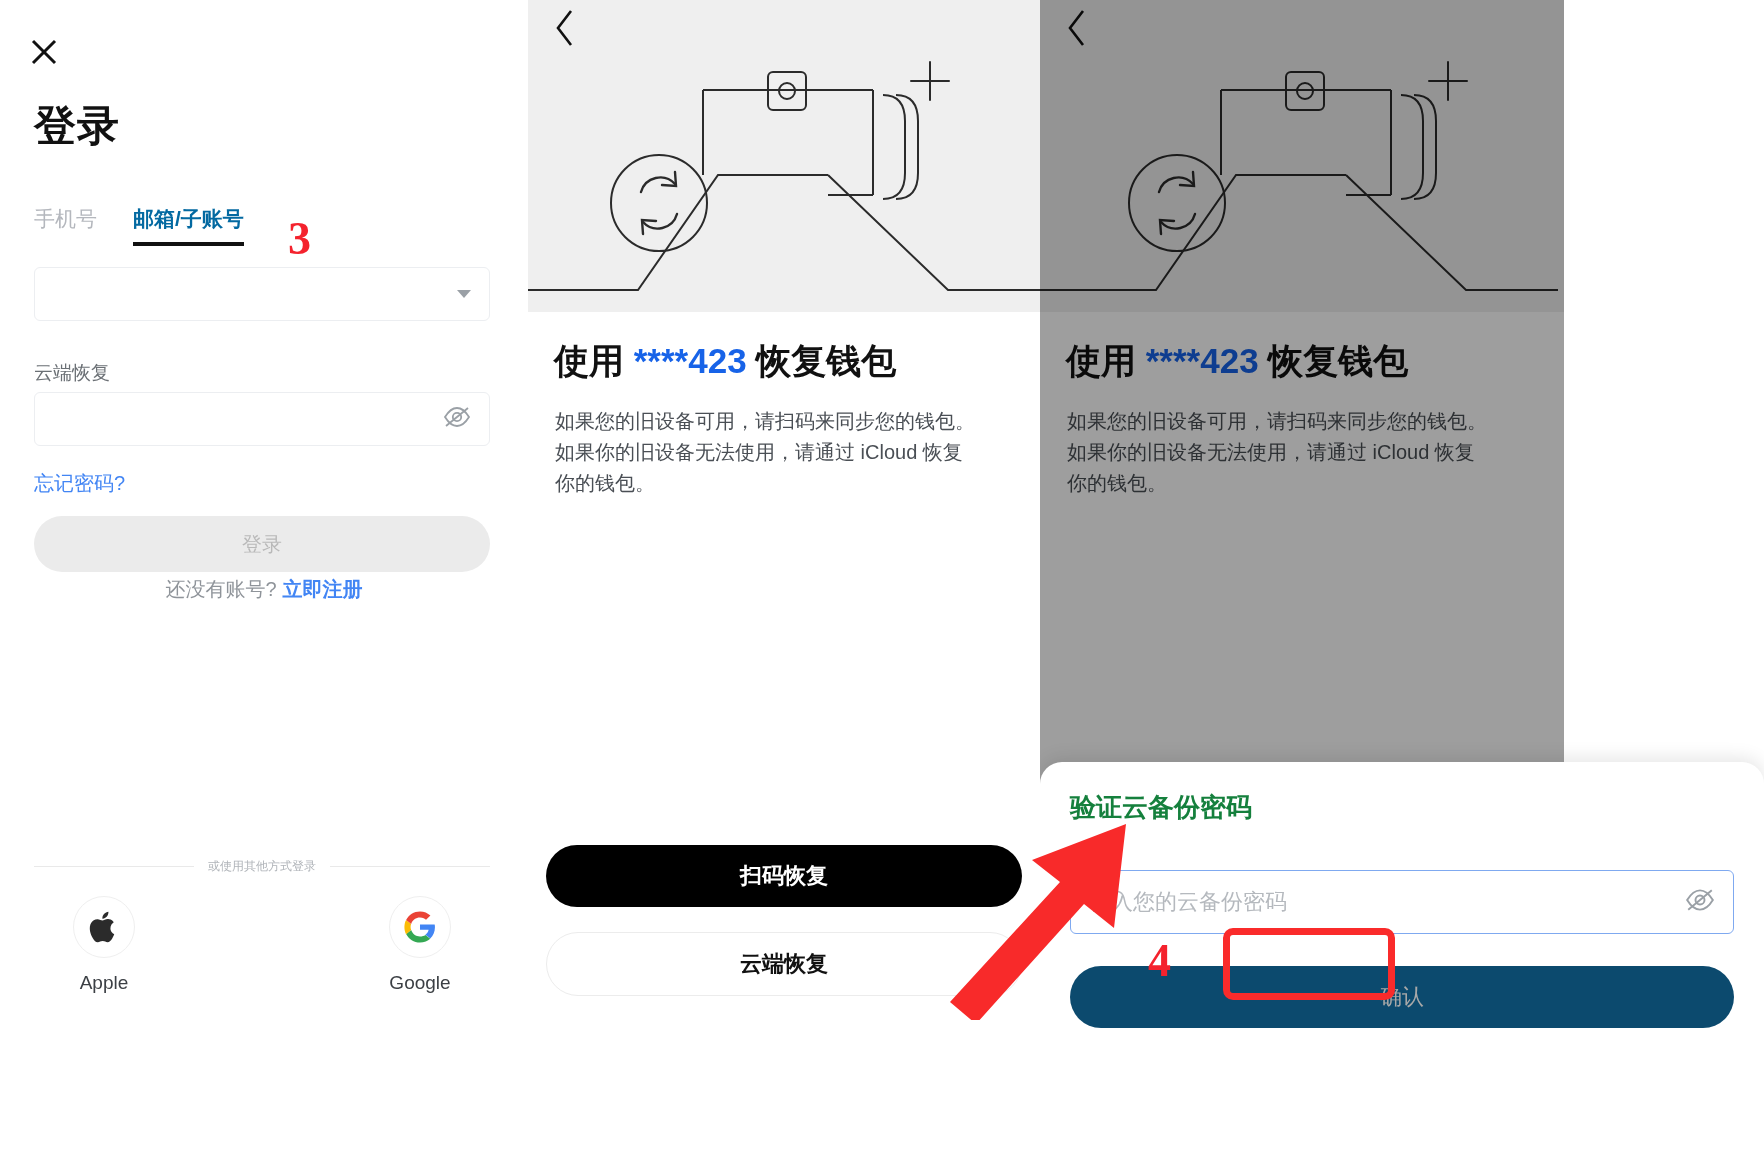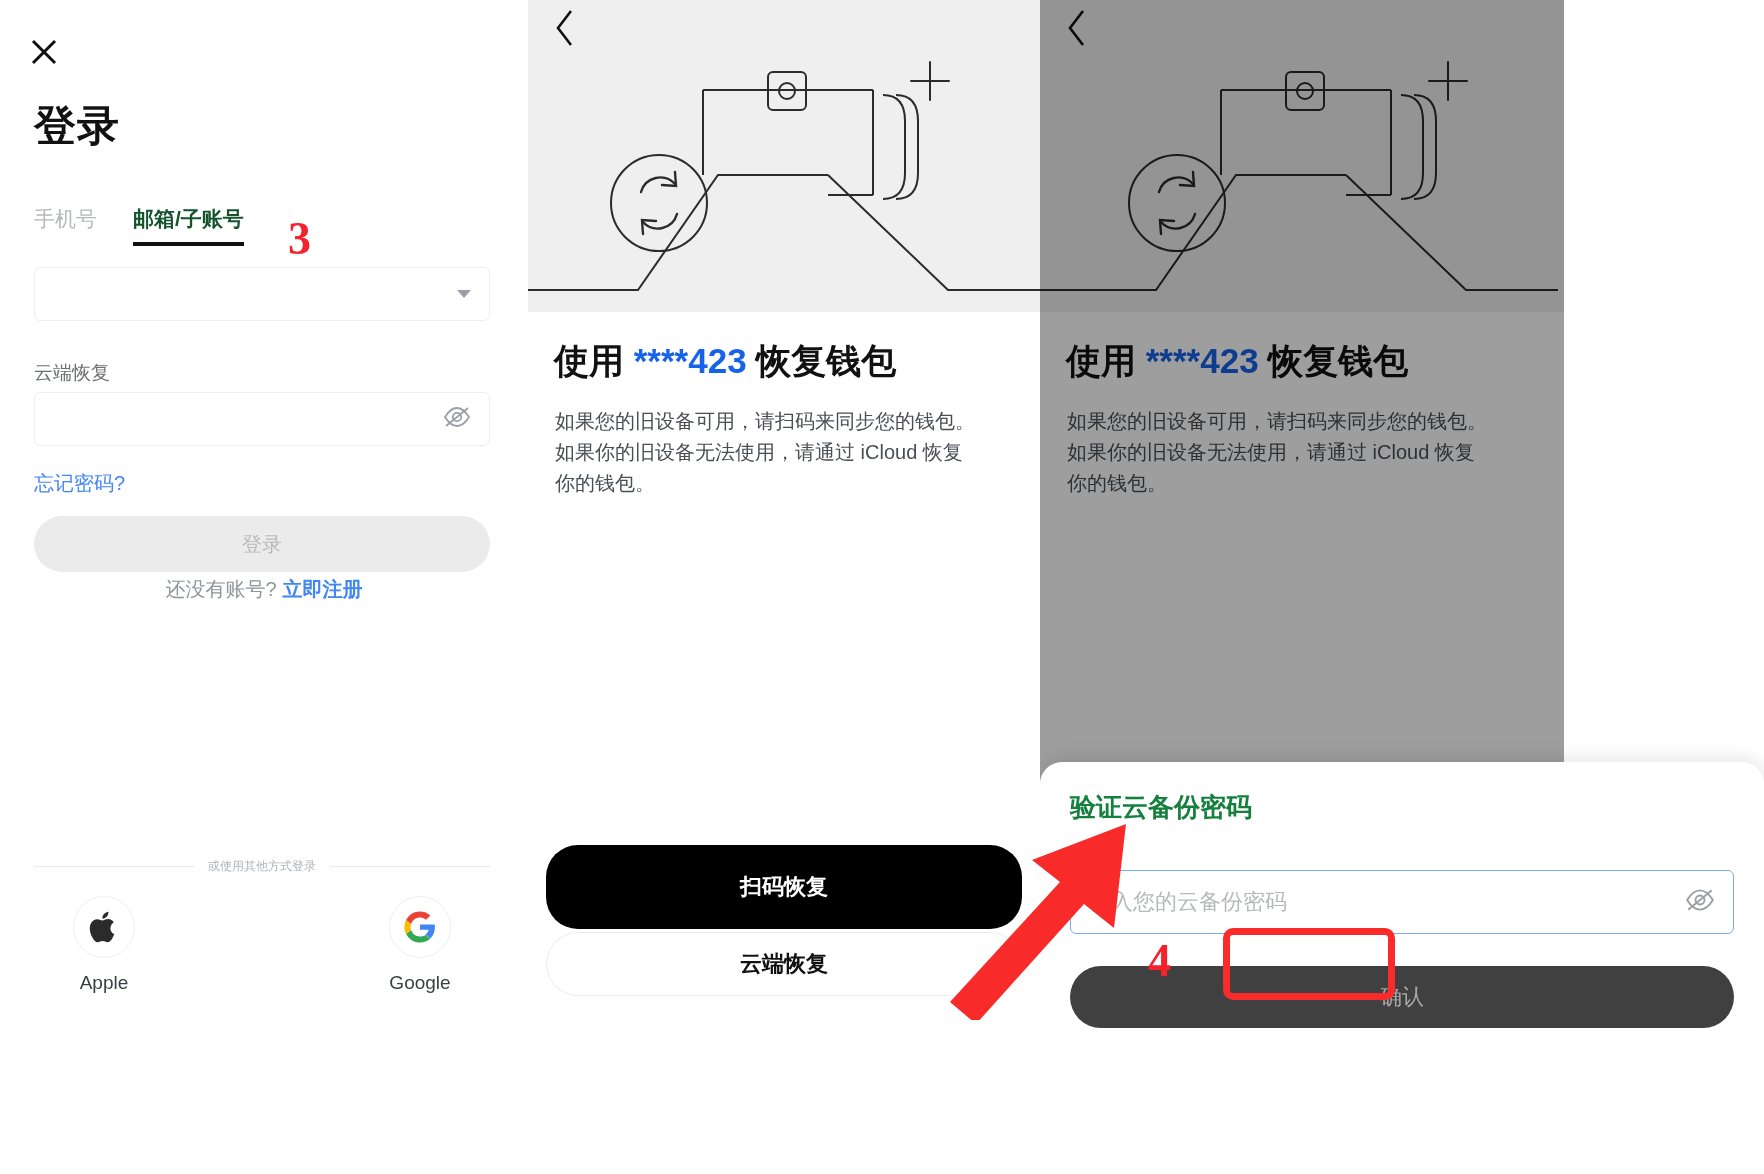--- a/index.html
+++ b/index.html
@@ -20,21 +20,21 @@
     position: absolute; left: 30px; top: 38px; width: 28px; height: 28px;
     cursor: pointer;
   }
   .close-btn svg { display:block; }
   .login-title {
     position: absolute; left: 34px; top: 98px;
     font-size: 42px; font-weight: 700; color: #111; letter-spacing: 1px;
   }
   .tabs { position: absolute; left: 34px; top: 205px; display: flex; align-items: flex-start; gap: 36px; }
   .tab { font-size: 21px; color: #b4b7bd; padding-bottom: 9px; cursor: pointer; white-space: nowrap;}
-  .tab.active { color: #14532d; font-weight: 700; border-bottom: 4px solid #111; }
+  .tab.active { color: #0369a1; font-weight: 700; border-bottom: 4px solid #111; }
   .marker-num {
     position: absolute; color: #f4222d; font-weight: 700;
     font-family: "Liberation Serif", "DejaVu Serif", serif;
   }
   .marker-3 { left: 288px; top: 212px; font-size: 46px; }
 
   .field-select {
     position: absolute; left: 34px; top: 267px; width: 456px; height: 54px;
     border: 1px solid #eceef1; border-radius: 6px; background: #fff;
   }
@@ -106,21 +106,21 @@
     position: absolute; left: 26px; top: 338px; font-size: 35px; font-weight: 700; color: #111;
     white-space: nowrap;
   }
   .rec-title .mask { color: #1763e8; }
   .rec-body {
     position: absolute; left: 27px; top: 406px; width: 452px;
     font-size: 20px; line-height: 31px; color: #4a4f55;
   }
 
   .btn-scan {
-    position: absolute; left: 18px; top: 845px; width: 476px; height: 84px;
+    position: absolute; left: 18px; top: 845px; width: 476px; height: 62px;
     background: #000; border-radius: 32px; color: #fff;
     display: flex; align-items: center; justify-content: center;
     font-size: 22px; font-weight: 700; cursor: pointer;
   }
   .btn-cloud {
     position: absolute; left: 18px; top: 932px; width: 476px; height: 64px;
     background: #fff; border: 1px solid #ececec; border-radius: 32px; color: #111;
     display: flex; align-items: center; justify-content: center;
     font-size: 22px; font-weight: 700; cursor: pointer;
   }
@@ -146,21 +146,21 @@
   .sheet-input {
     position: absolute; left: 30px; top: 108px; width: 664px; height: 64px;
     border: 1px solid #7fa9f0; border-radius: 6px; background: #fff;
   }
   .sheet-input .ph {
     position: absolute; left: 18px; top: 50%; transform: translateY(-50%);
     font-size: 22px; color: #b5b9be;
   }
   .btn-confirm {
     position: absolute; left: 30px; top: 204px; width: 664px; height: 62px;
-    background: #404040; border-radius: 31px; border: none;
+    background: #0c4a6e; border-radius: 31px; border: none;
     display: flex; align-items: center; justify-content: center;
     font-size: 22px; color: #a8a8a8; cursor: pointer;
   }
   .arrow-anno { position: absolute; left: 930px; top: 820px; pointer-events: none; }
 </style>
 </head>
 <body>
 
 <div class="stage">
 

